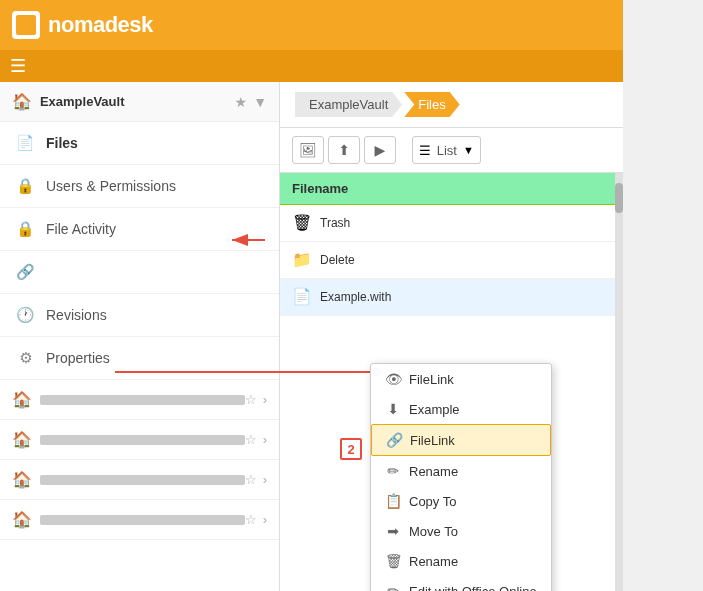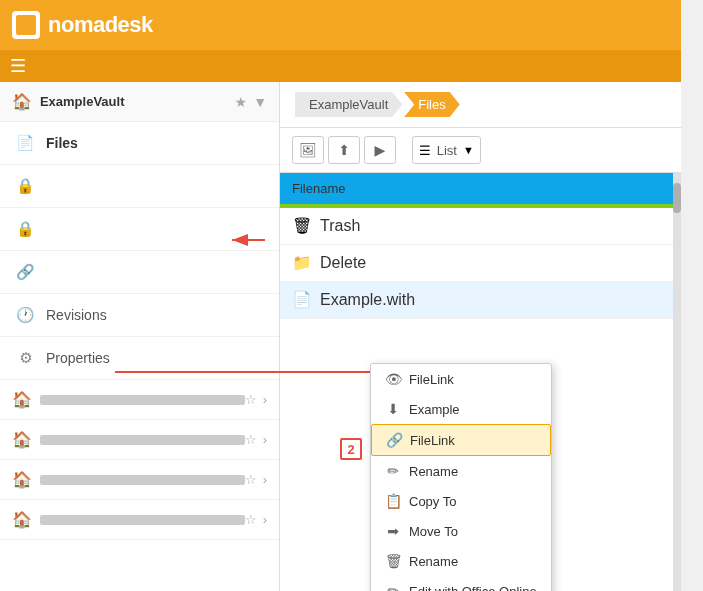--- a/index.html
+++ b/index.html
@@ -43,45 +43,45 @@
     .breadcrumb-item.active { background: #f5a623; color: #fff; }
 
     
     .toolbar { display: flex; align-items: center; padding: 8px 12px; background: #fff; border-bottom: 1px solid #ddd; gap: 4px; }
     .toolbar-btn { width: 32px; height: 28px; border: 1px solid #ccc; background: #fff; border-radius: 3px; cursor: pointer; display: flex; align-items: center; justify-content: center; color: #666; font-size: 14px; }
     .list-dropdown { display: flex; align-items: center; border: 1px solid #ccc; border-radius: 3px; background: #fff; padding: 2px 6px; cursor: pointer; gap: 6px; height: 28px; }
     .list-dropdown-text { font-size: 13px; color: #555; }
 
     
     .file-list { flex: 1; background: #fff; overflow-y: auto; position: relative; }
-    .file-list-header { display: flex; padding: 8px 12px; border-bottom: 4px solid #84cc16; font-weight: normal; font-size: 13px; color: #333; background: #0ea5e9; }
+    .file-list-header { display: flex; padding: 8px 12px; border-bottom: 1px solid #84cc16; font-weight: bold; font-size: 13px; color: #333; background: #86efac; }
     .file-row { display: flex; align-items: center; padding: 8px 12px; border-bottom: 1px solid #f0f0f0; cursor: pointer; }
     .file-row.selected { background: #e8f4ff; }
     .file-icon { width: 20px; height: 20px; margin-right: 8px; font-size: 16px; }
-    .file-name { font-size: 16px; color: #333; }
+    .file-name { font-size: 12px; color: #333; }
 
     
     .context-menu { position: absolute; top: 190px; left: 90px; background: #fff; border: 1px solid #ccc; border-radius: 3px; box-shadow: 2px 2px 8px rgba(0,0,0,0.2); z-index: 100; min-width: 180px; }
     .ctx-item { display: flex; align-items: center; padding: 7px 14px; cursor: pointer; gap: 8px; font-size: 13px; color: #333; }
     .ctx-item.highlighted { background: #fff3cd; border: 1px solid #f0a500; }
     .ctx-icon { font-size: 14px; color: #666; width: 16px; text-align: center; }
 
     
     .annotation { position: absolute; border: 2px solid #e74c3c; color: #e74c3c; font-weight: bold; font-size: 13px; background: #fff; width: 22px; height: 22px; display: flex; align-items: center; justify-content: center; border-radius: 2px; }
 
     
     .blurred-text { background: #ccc; height: 10px; border-radius: 2px; display: inline-block; }
 
     .scrollbar { width: 8px; background: #e0e0e0; position: absolute; right: 0; top: 0; bottom: 0; }
     .scrollbar-thumb { width: 8px; height: 30px; background: #b0b0b0; border-radius: 4px; position: absolute; top: 10px; }
   </style>
 </head>
 <body>
 
-<div style="width:681px;height:591px;overflow:hidden;position:relative;">
+<div style="width:623px;height:591px;overflow:hidden;position:relative;">
 
   <div class="top-bar">
     <div class="logo-area">
       <div class="logo-box">
         <div class="logo-box-inner"></div>
       </div>
       <span class="logo-text">nomadesk</span>
     </div>
   </div>
 
@@ -101,24 +101,26 @@
         <span class="arrow-icon">▼</span>
       </div>
 
       <div class="nav-item">
         <span class="nav-icon">📄</span>
         <span class="nav-label" style="font-weight:bold;color:#333;">Files</span>
       </div>
 
       <div class="nav-item">
         <span class="nav-icon">🔒</span>
+        <span class="nav-label">Users &amp; Permissions</span>
       </div>
 
       <div class="nav-item" style="position:relative;">
         <span class="nav-icon">🔒</span>
+        <span class="nav-label">File Activity</span>
 
       </div>
 
       <div class="nav-item">
         <span class="nav-icon">🔗</span>
       </div>
 
       <div class="nav-item">
         <span class="nav-icon">🕐</span>
         <span class="nav-label">Revisions</span>

